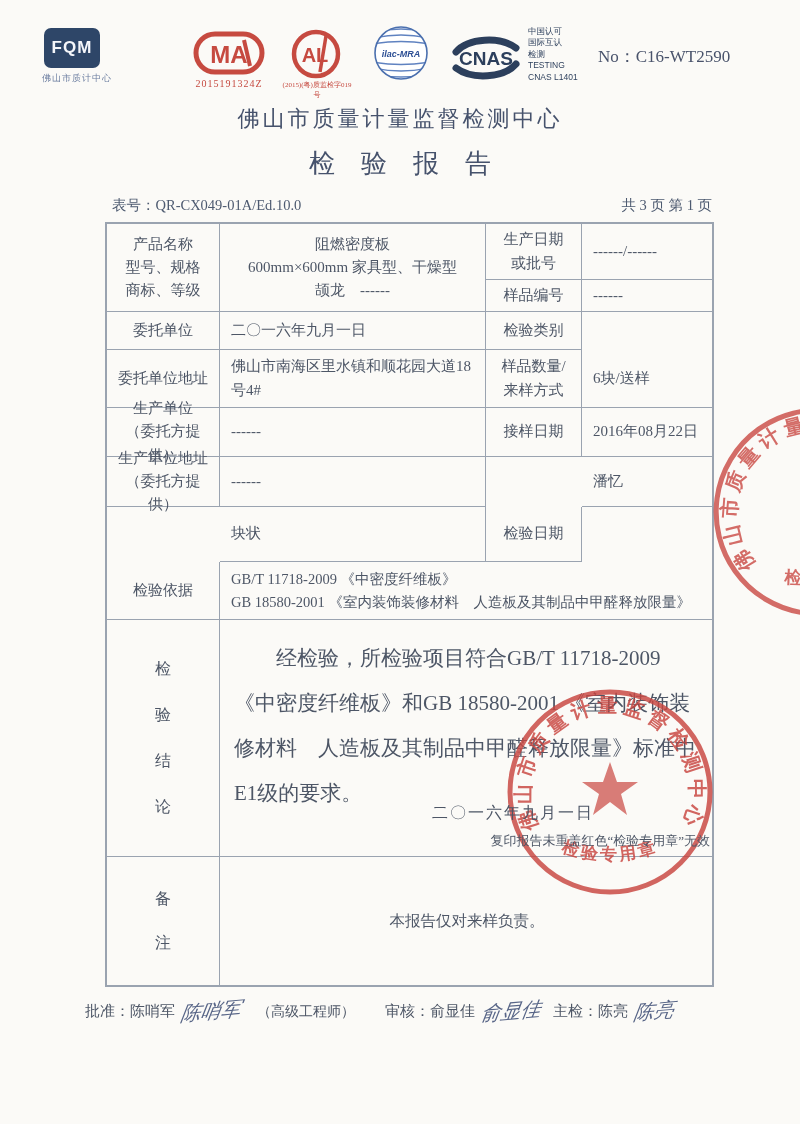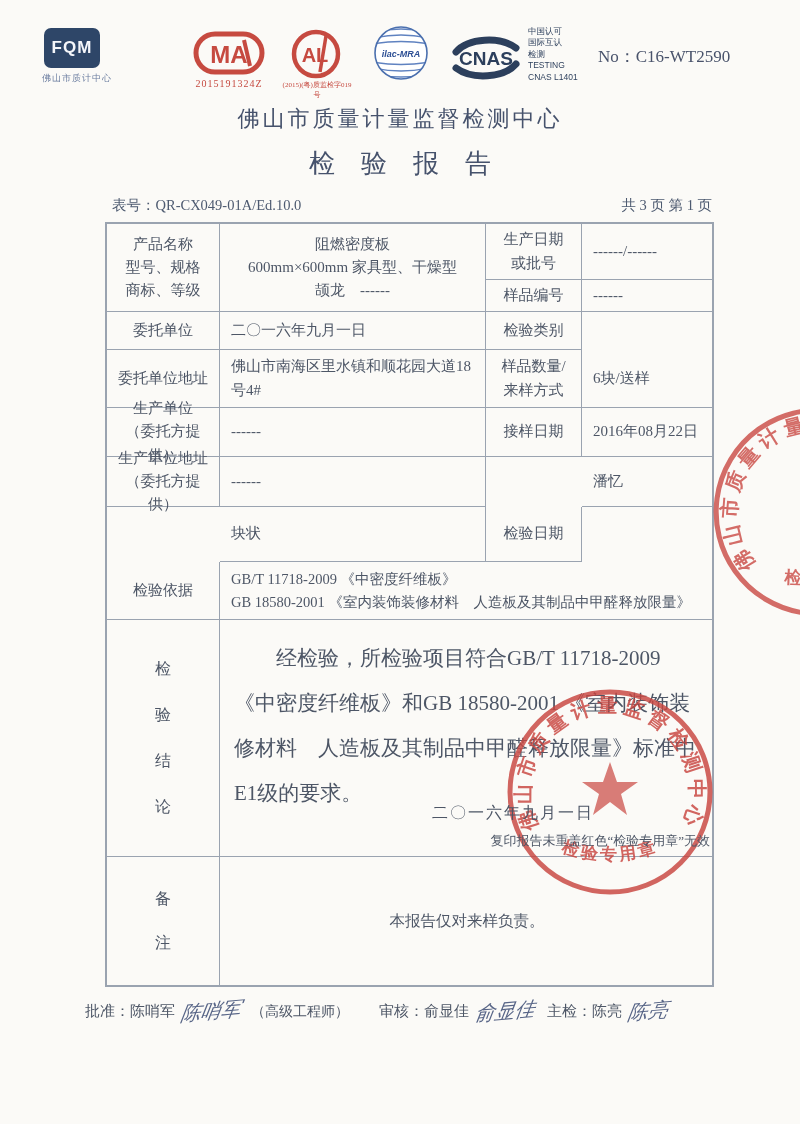--- a/index.html
+++ b/index.html
@@ -59,21 +59,21 @@
     opacity:.82; z-index:2; pointer-events:none; }
   .stamp-edge { position:absolute; left:708px; top:402px; width:220px; height:220px;
     opacity:.78; z-index:2; transform:rotate(-14deg); pointer-events:none; }
   
   .footer { position:absolute; left:85px; top:998px; width:680px; display:flex;
     align-items:center; font-size:15px; color:#4d5666; }
   .sig { font-style:italic; color:#3c4c74; font-size:20px; opacity:.85;
     display:inline-block; transform:rotate(-5deg) skewX(-14deg); margin:0 6px;
     white-space:nowrap; }
   .ftitle { font-size:14px; }
-  .fgap1 { margin-left:4px; } .fgap2 { margin-left:30px; } .fgap3 { margin-left:6px; }
+  .fgap1 { margin-left:10px; } .fgap2 { margin-left:30px; } .fgap3 { margin-left:6px; }
 </style>
 </head>
 <body>
 
 <div class="page">
 
   <div class="fqm-box">FQM</div>
   <div class="fqm-org">佛山市质计中心</div>
 
   <svg style="position:absolute;left:192px;top:30px;" width="74" height="46" viewBox="0 0 74 46">

